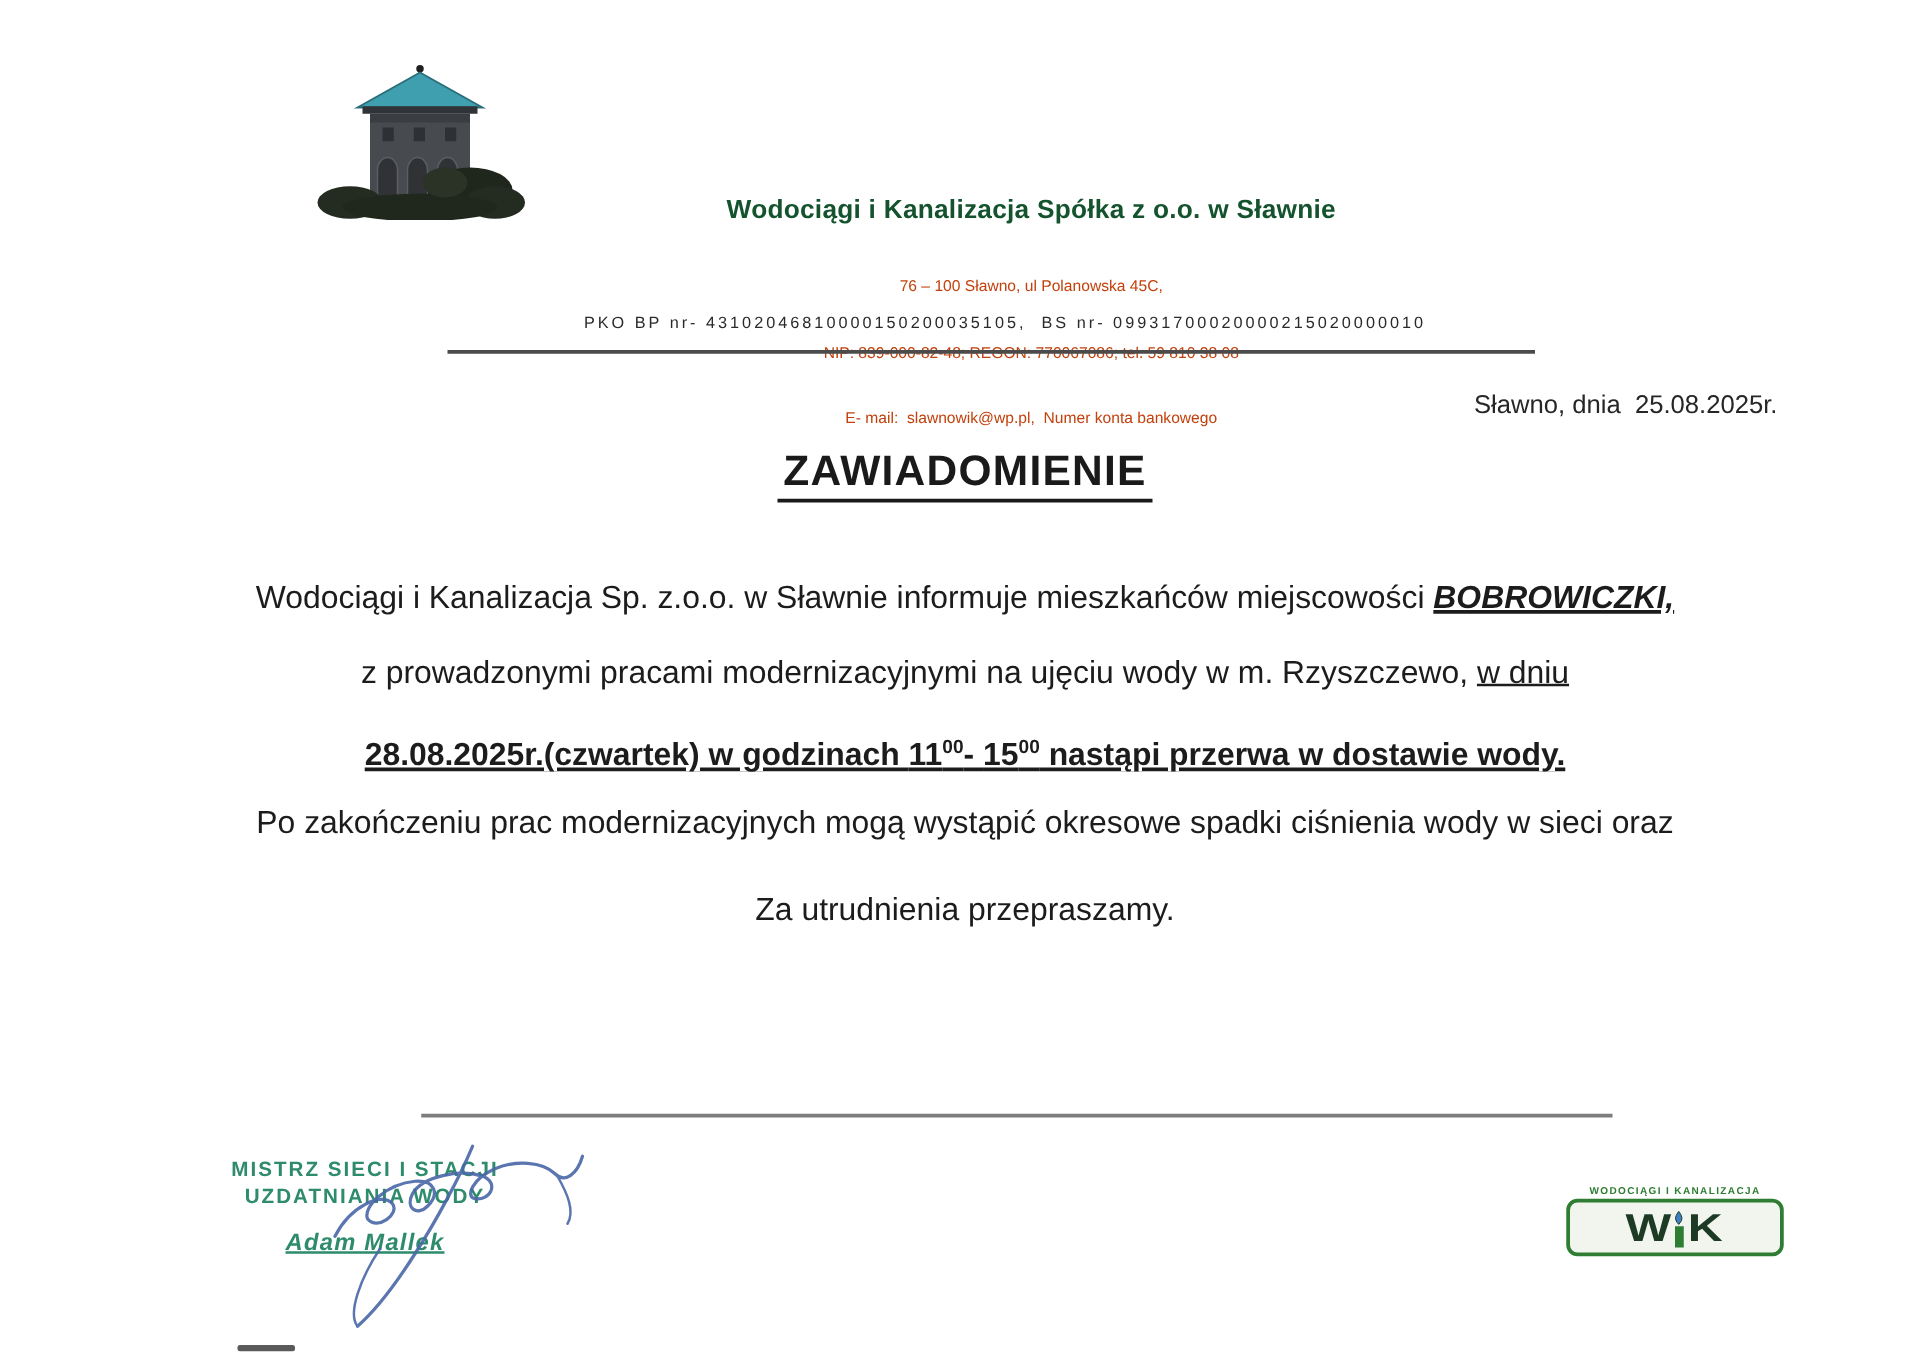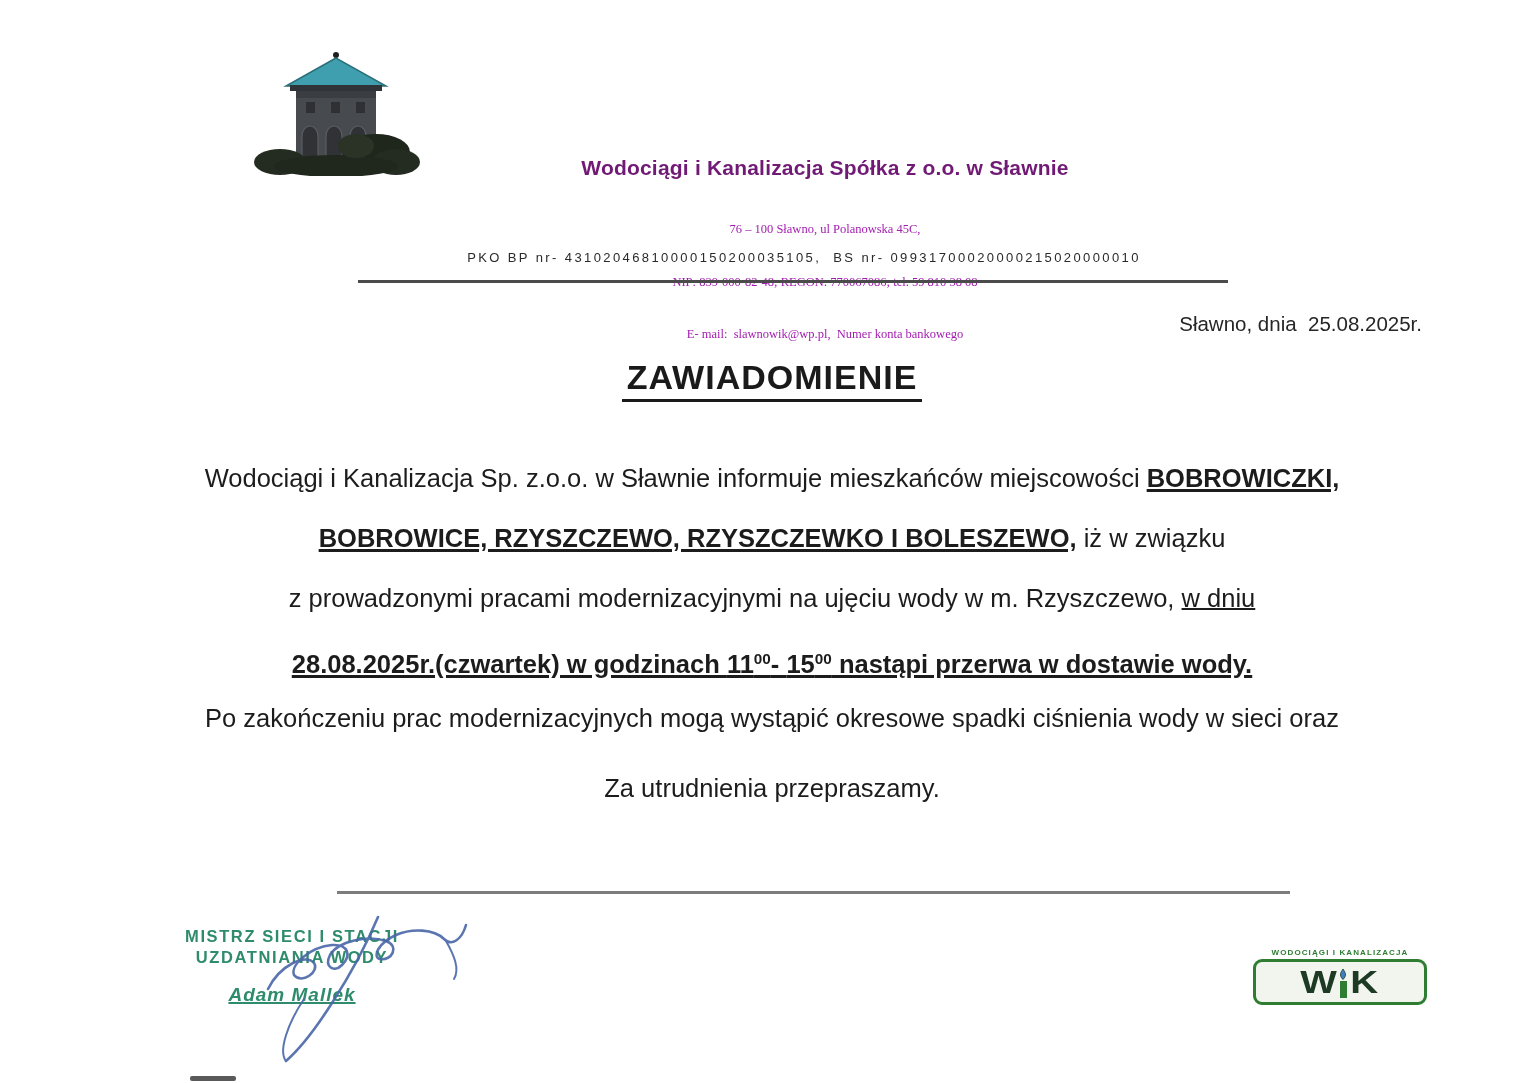--- a/index.html
+++ b/index.html
@@ -7,37 +7,37 @@
     width:1530px;height:1083px;position:relative;overflow:hidden;
     background:#ffffff;
     font-family:"Liberation Sans", sans-serif;
     color:#1f1f1f;
   }
   .abs{position:absolute;}
 
   
   .tower-logo{left:250px;top:50px;width:172px;height:126px;}
   .header-block{left:420px;top:156px;width:810px;text-align:center;}
-  .company-name{font-size:21px;font-weight:bold;color:#701a75;letter-spacing:.2px;}
-  .header-sub{font-size:12.5px;line-height:17.5px;color:#a21caf;margin-top:6px;white-space:pre;font-family:Liberation Serif, serif;}
+  .company-name{font-size:21px;font-weight:bold;color:#14532d;letter-spacing:.2px;}
+  .header-sub{font-size:12.5px;line-height:17.5px;color:#c2410c;margin-top:6px;white-space:pre;}
   .header-sub div{white-space:pre;}
   .bank-line{left:304px;top:250px;width:1000px;text-align:center;
     font-size:13px;letter-spacing:2.4px;color:#2a2a2a;white-space:pre;}
   .header-rule{left:358px;top:280px;width:870px;height:3px;background:#4b4b4b;}
 
   
   .date-line{top:312px;right:108px;font-size:20.5px;color:#262626;white-space:pre;}
   .notice-title-wrap{left:0;top:358px;width:1544px;text-align:center;}
   .notice-title{display:inline-block;font-size:34px;font-weight:bold;letter-spacing:1px;
     color:#1a1a1a;border-bottom:3.5px solid #1a1a1a;padding:0 5px 2px 5px;text-align:center;}
 
   
   .body-block{left:92px;top:448px;width:1360px;font-size:25.5px;color:#1c1c1c;}
   .body-line{height:60px;line-height:60px;text-align:center;white-space:pre;}
-  .seg-emph{font-weight:bold;text-decoration:underline;text-decoration-thickness:2.5px;}
+  .seg-emph{font-weight:bold;font-style:italic;text-decoration:underline;text-decoration-thickness:2.5px;}
   .seg-u{text-decoration:underline;text-decoration-thickness:2px;}
   .line-bold-u{font-weight:bold;text-decoration:underline;text-decoration-thickness:2.5px;}
   .sup{vertical-align:super;font-size:0.6em;letter-spacing:0;}
   .gap-before{margin-top:10px;}
   .body-rule{left:337px;top:891px;width:953px;height:2.5px;background:#7d7d7d;}
 
   
   .stamp{left:152px;top:926px;width:280px;text-align:center;color:#2e8b6b;}
   .stamp-role{font-size:16.5px;font-weight:bold;letter-spacing:1.6px;line-height:21px;}
   .stamp-name{margin-top:16px;font-size:19px;font-weight:bold;font-style:italic;
@@ -93,21 +93,20 @@
 <div class="abs header-rule"></div>
 
 <div class="abs date-line">Sławno, dnia  25.08.2025r.</div>
 
 <div class="abs notice-title-wrap">
   <span class="notice-title">ZAWIADOMIENIE</span>
 </div>
 
 <div class="abs body-block">
   <div class="body-line"><span>Wodociągi i Kanalizacja Sp. z.o.o. w Sławnie informuje mieszkańców miejscowości </span><span class="seg-emph">BOBROWICZKI,</span></div>
-  <div class="body-line"><span class="seg-emph">BOBROWICE, RZYSZCZEWO, RZYSZCZEWKO I BOLESZEWO,</span><span> iż w związku</span></div>
   <div class="body-line"><span>z prowadzonymi pracami modernizacyjnymi na ujęciu wody w m. Rzyszczewo, </span><span class="seg-u">w dniu</span></div>
   <div class="body-line"><span class="line-bold-u"><span>28.08.2025r.(czwartek) w godzinach </span><span>11</span><span class="sup">00</span><span>- </span><span>15</span><span class="sup">00</span><span> nastąpi przerwa w dostawie wody.</span></span></div>
   <div class="body-line">Po zakończeniu prac modernizacyjnych mogą wystąpić okresowe spadki ciśnienia wody w sieci oraz</div>
   <div class="body-line gap-before">Za utrudnienia przepraszamy.</div>
 </div>
 <div class="abs body-rule"></div>
 
 <div class="abs stamp">
   <div class="stamp-role">MISTRZ SIECI I STACJI</div>
   <div class="stamp-role">UZDATNIANIA WODY</div>

